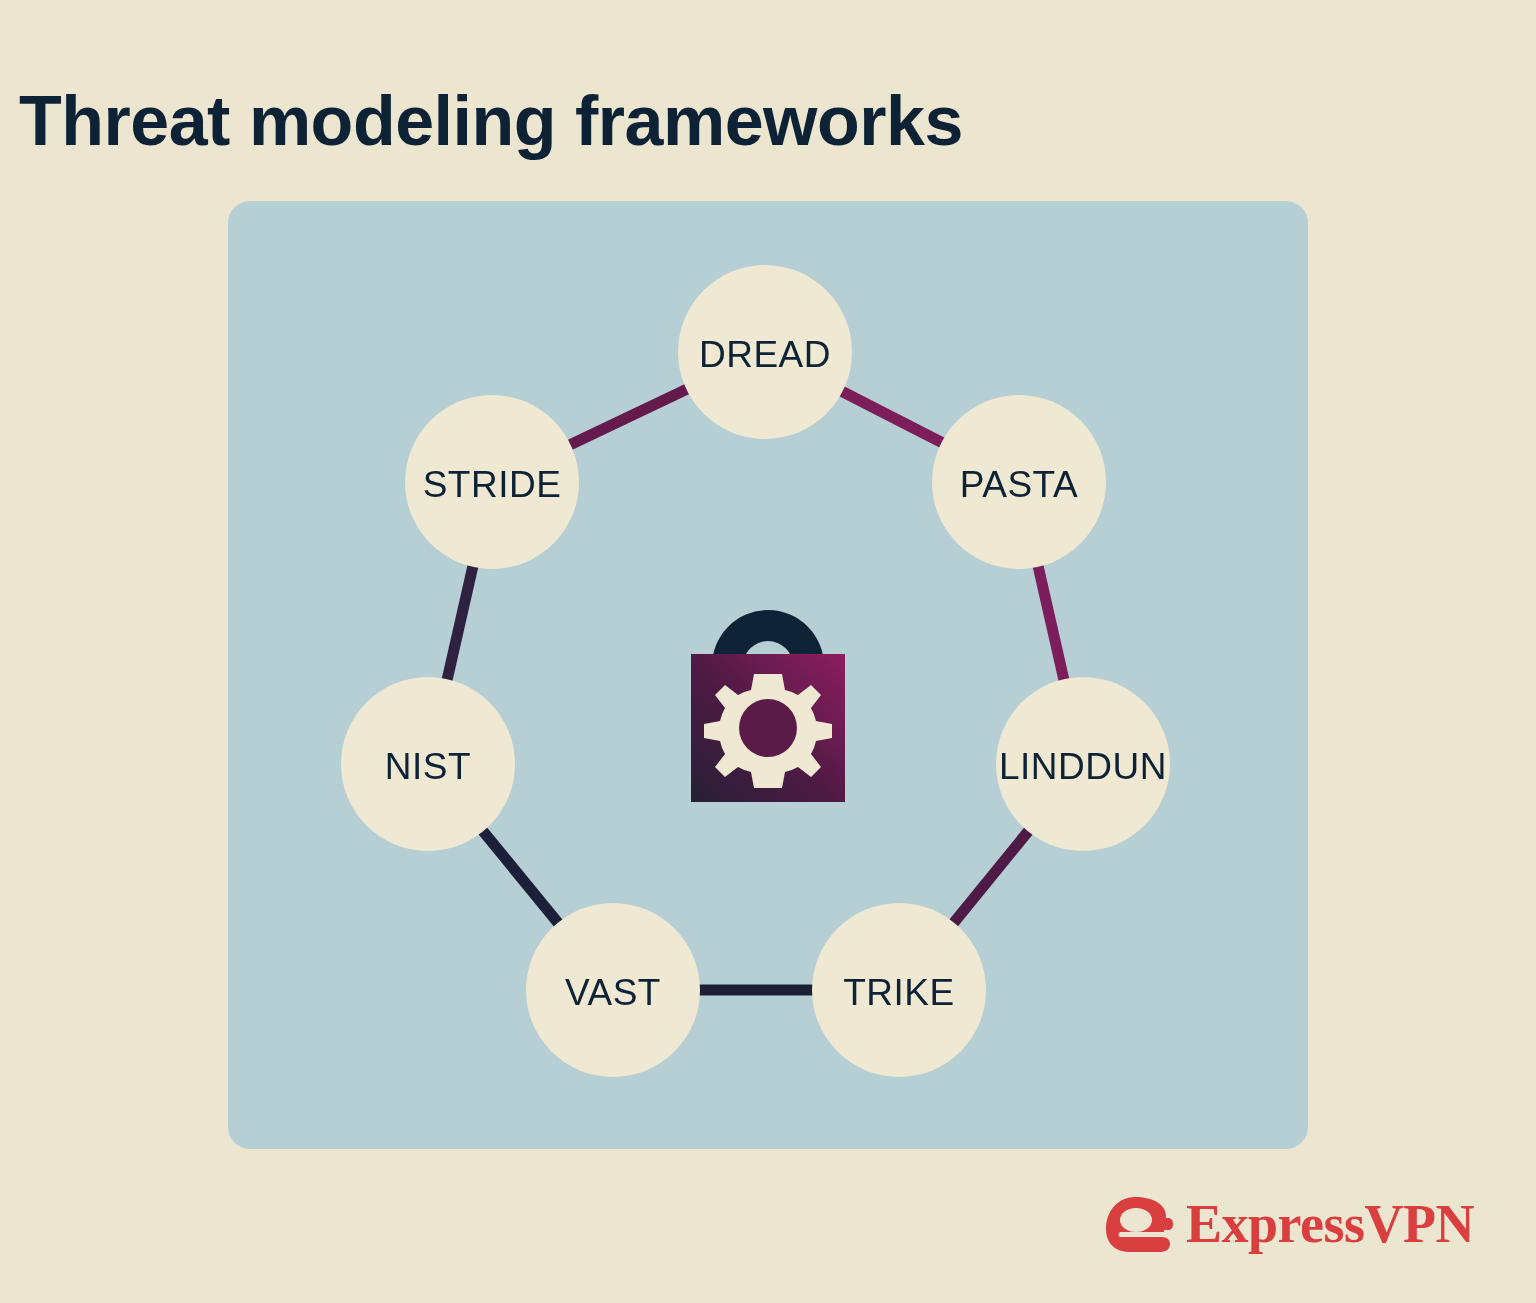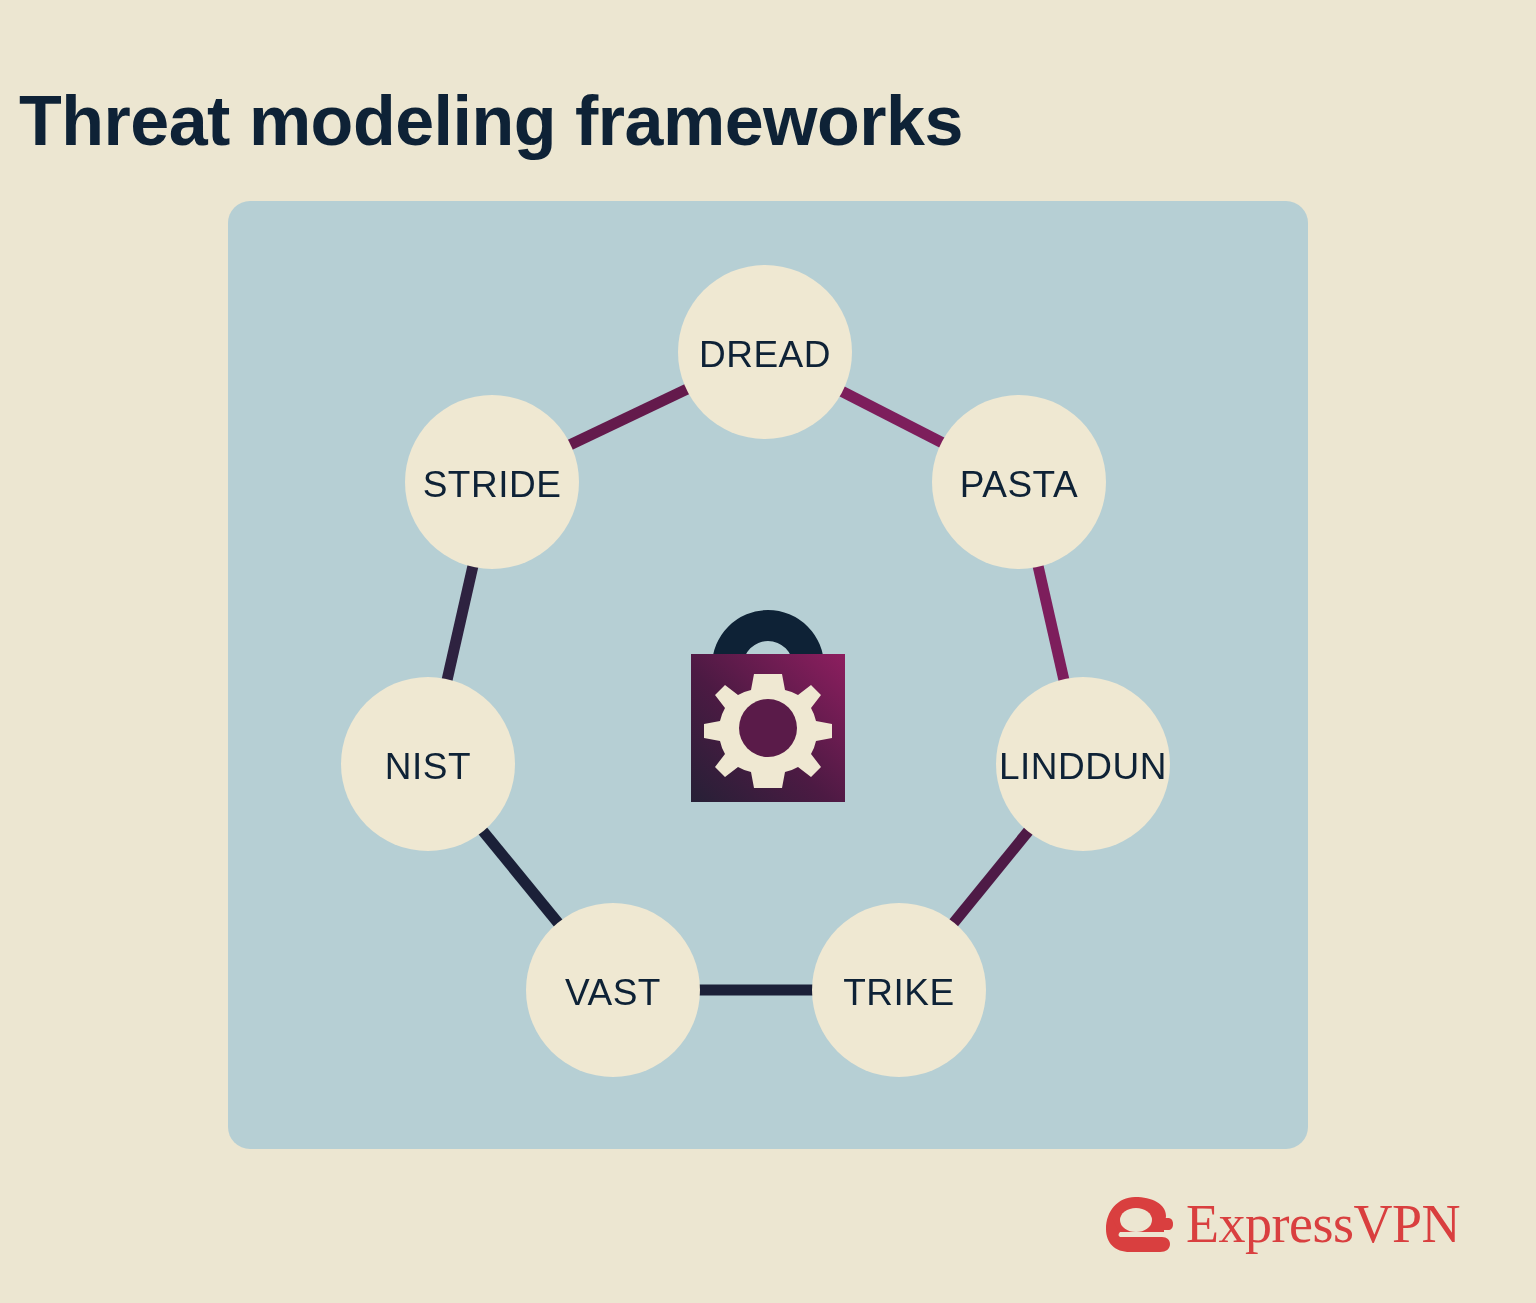--- a/index.html
+++ b/index.html
@@ -72,21 +72,21 @@
     left: 0;
     top: 2px;
     width: 70px;
     height: 62px;
   }
   #brand-wordmark {
     position: absolute;
     left: 82px;
     top: 0px;
     font-family: "Liberation Serif", serif;
-    font-weight: normal;
+    font-weight: bold;
     font-size: 54px;
     color: #d93f3f;
     letter-spacing: -0.5px;
     line-height: 64px;
     white-space: nowrap;
   }
 </style>
 </head>
 <body>
 

